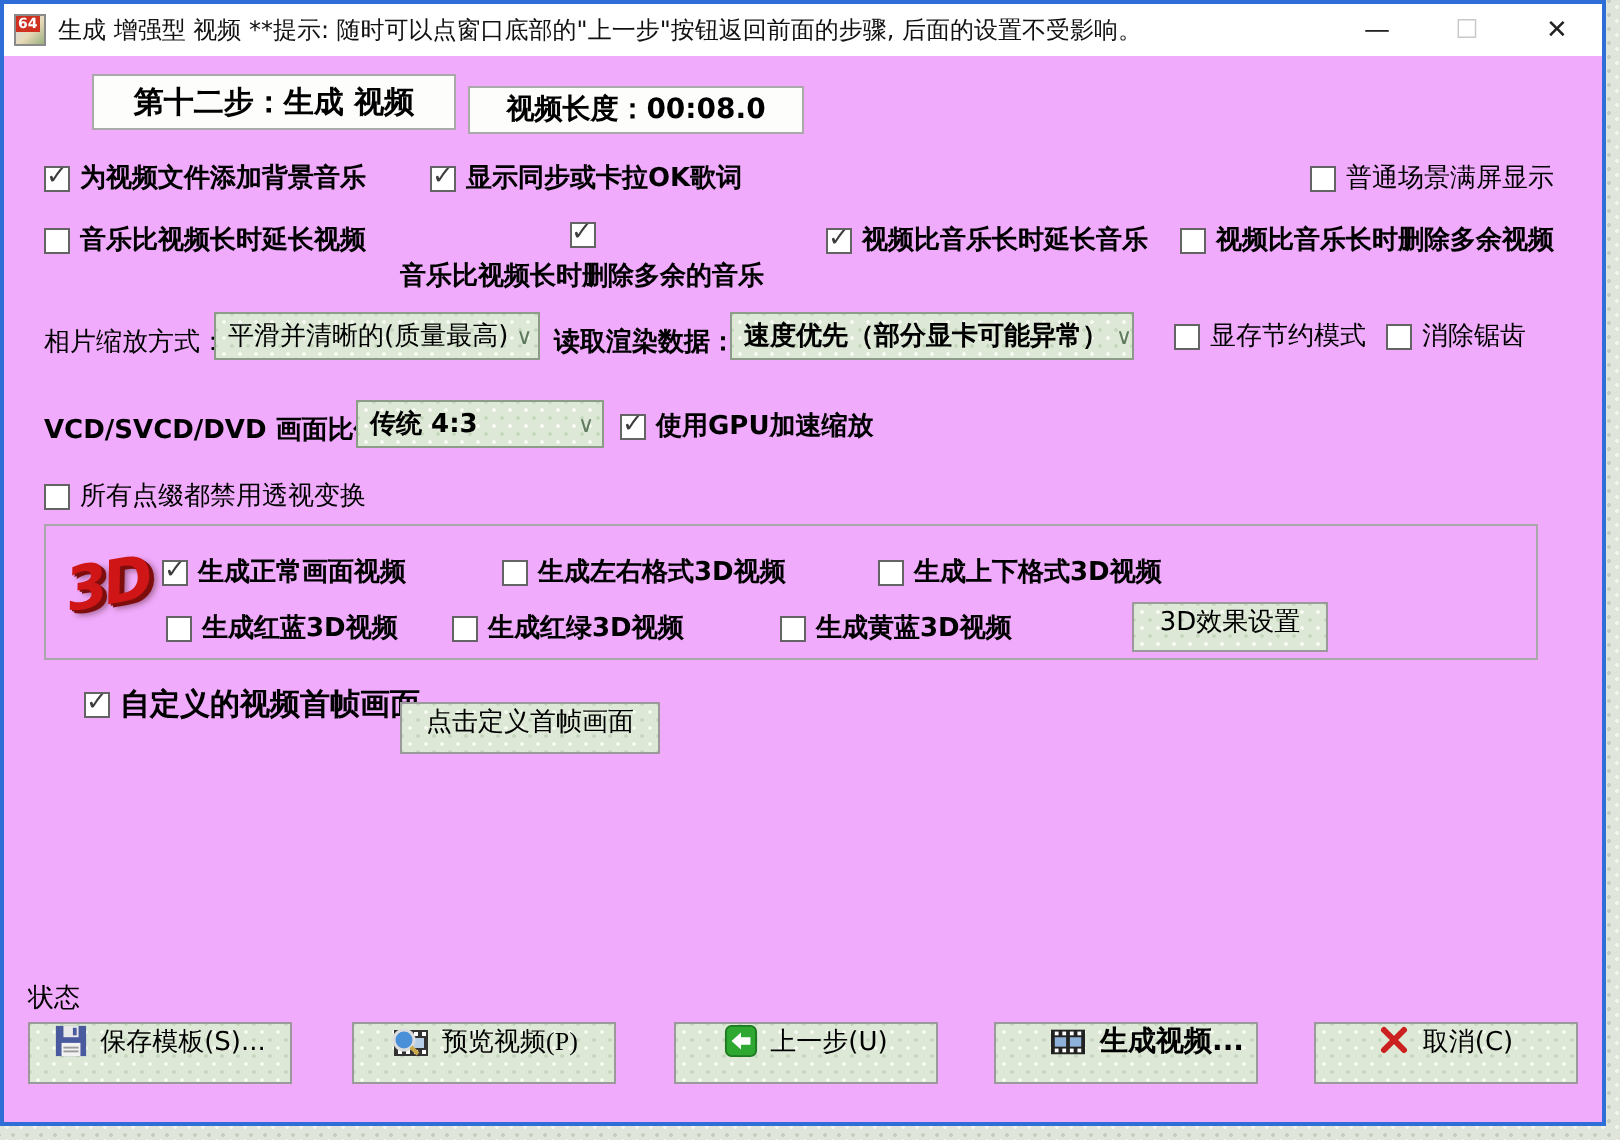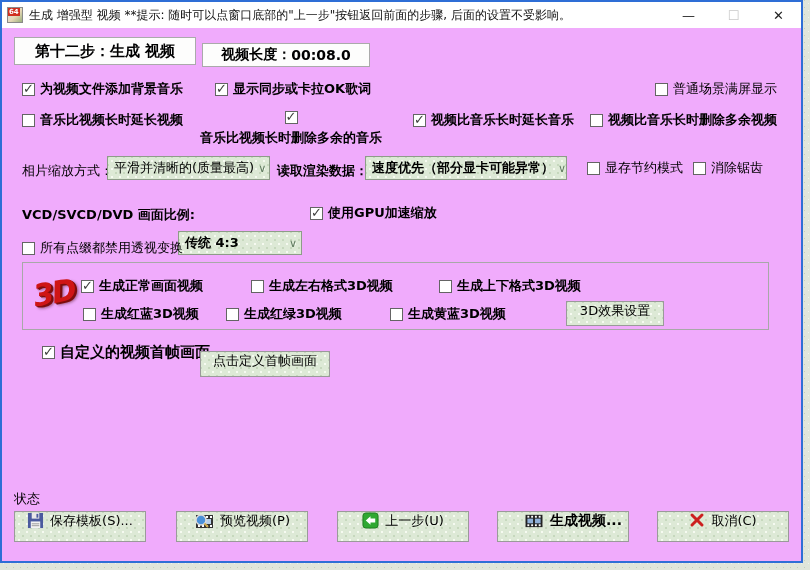--- a/index.html
+++ b/index.html
@@ -22,21 +22,21 @@
   .app-icon .badge{position:absolute;left:0;top:0;background:#d03020;color:#fff;
     font-size:7px;line-height:8px;padding:0 1px;font-weight:bold;}
   .title-text{font-size:12px;color:#111;margin-left:6px;white-space:nowrap;overflow:hidden;flex:1 1 auto;}
   .win-controls{display:flex;flex:0 0 auto;}
   .wc{width:45px;height:26px;display:flex;align-items:center;justify-content:center;font-size:13px;color:#222;}
   .wc.max{color:#c9c9c9;}
   
   .content{position:absolute;left:0;top:26px;right:0;bottom:0;}
   .abs{position:absolute;}
   .b{font-weight:bold;}
-  .whitebox{background:#fdfdfc;border:1px solid #aaaaaa;display:flex;align-items:center;justify-content:center;box-sizing:border-box;}
+  .whitebox{background:#fdfdfc;border:1px solid #aaaaaa;display:flex;align-items:center;justify-content:center;box-sizing:border-box;margin-left:32px;}
   
   .tex{
     background-color:#dde9d6;
     background-image:radial-gradient(#f6faf1 16%,transparent 17%),radial-gradient(#c6d8bd 16%,transparent 17%);
     background-size:8px 8px;background-position:0 0,4px 4px;
   }
   
   .cb{display:flex;align-items:center;gap:5px;position:absolute;cursor:default;}
   .cb .box{width:13px;height:13px;background:#ffffff;border:1px solid #646464;position:relative;flex:0 0 auto;box-sizing:border-box;}
   .cb.checked .box::after{content:"✓";position:absolute;left:0px;top:-3px;font-size:13px;font-weight:bold;color:#3c3c3c;}
@@ -128,21 +128,21 @@
     <label class="cb" style="left:585px;top:131px;">
       <span class="box"></span>
       <span class="lbl">显存节约模式</span>
     </label>
     <label class="cb" style="left:691px;top:131px;justify-content:space-between;">
       <span class="box"></span>
       <span class="lbl">消除锯齿</span>
     </label>
 
     <span class="abs flabel b" style="left:20px;top:178px;">VCD/SVCD/DVD 画面比例:</span>
-    <div class="abs combo tex" style="left:176px;top:172px;width:124px;height:24px;margin-top:31px;">
+    <div class="abs combo tex" style="left:176px;top:172px;width:124px;height:24px;">
       <span class="b">传统 4:3</span>
       <span class="arrow">∨</span>
     </div>
     <label class="cb checked" style="left:308px;top:176px;">
       <span class="box"></span>
       <span class="lbl b">使用GPU加速缩放</span>
     </label>
 
     <label class="cb" style="left:20px;top:211px;">
       <span class="box"></span>
@@ -198,21 +198,21 @@
         <rect x="1" y="1" width="16" height="16" fill="#4a5a9e"></rect>
         <rect x="5" y="1" width="8" height="6" fill="#e8e8e8"></rect>
         <rect x="10" y="2" width="2" height="4" fill="#4a5a9e"></rect>
         <rect x="4" y="10" width="10" height="7" fill="#f2f2f2"></rect>
         <rect x="5" y="12" width="8" height="1" fill="#9a9a9a"></rect>
         <rect x="5" y="14" width="8" height="1" fill="#9a9a9a"></rect>
       </svg>
       <span>保存模板(S)...</span>
     </div>
 
-    <div class="abs pbtn tex" style="left:174px;top:483px;width:132px;height:31px;">
+    <div class="abs pbtn tex" style="left:174px;top:483px;width:132px;height:31px;font-family:Liberation Serif, serif;">
       <svg width="20" height="18" viewBox="0 0 20 18">
         <rect x="2" y="3" width="17" height="13" fill="#333333"></rect>
         <rect x="4" y="4" width="2" height="2" fill="#ffffff"></rect>
           <rect x="8" y="4" width="2" height="2" fill="#ffffff"></rect>
           <rect x="12" y="4" width="2" height="2" fill="#ffffff"></rect>
           <rect x="16" y="4" width="2" height="2" fill="#ffffff"></rect>
         <rect x="4" y="13" width="2" height="2" fill="#ffffff"></rect>
           <rect x="8" y="13" width="2" height="2" fill="#ffffff"></rect>
           <rect x="12" y="13" width="2" height="2" fill="#ffffff"></rect>
           <rect x="16" y="13" width="2" height="2" fill="#ffffff"></rect>

